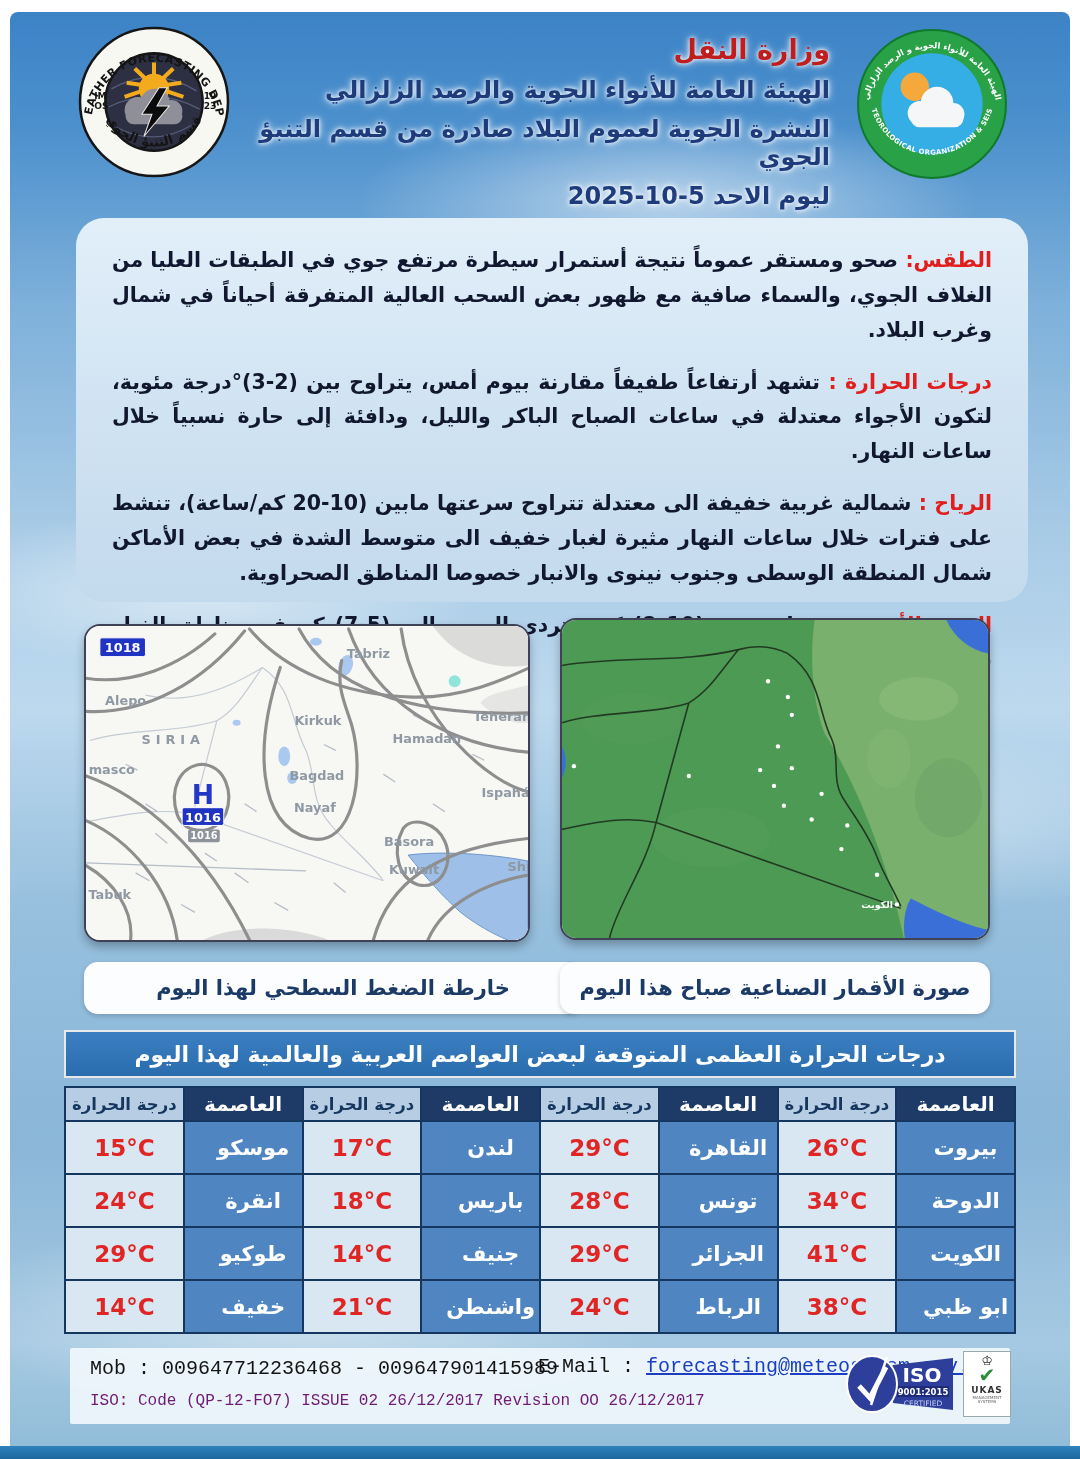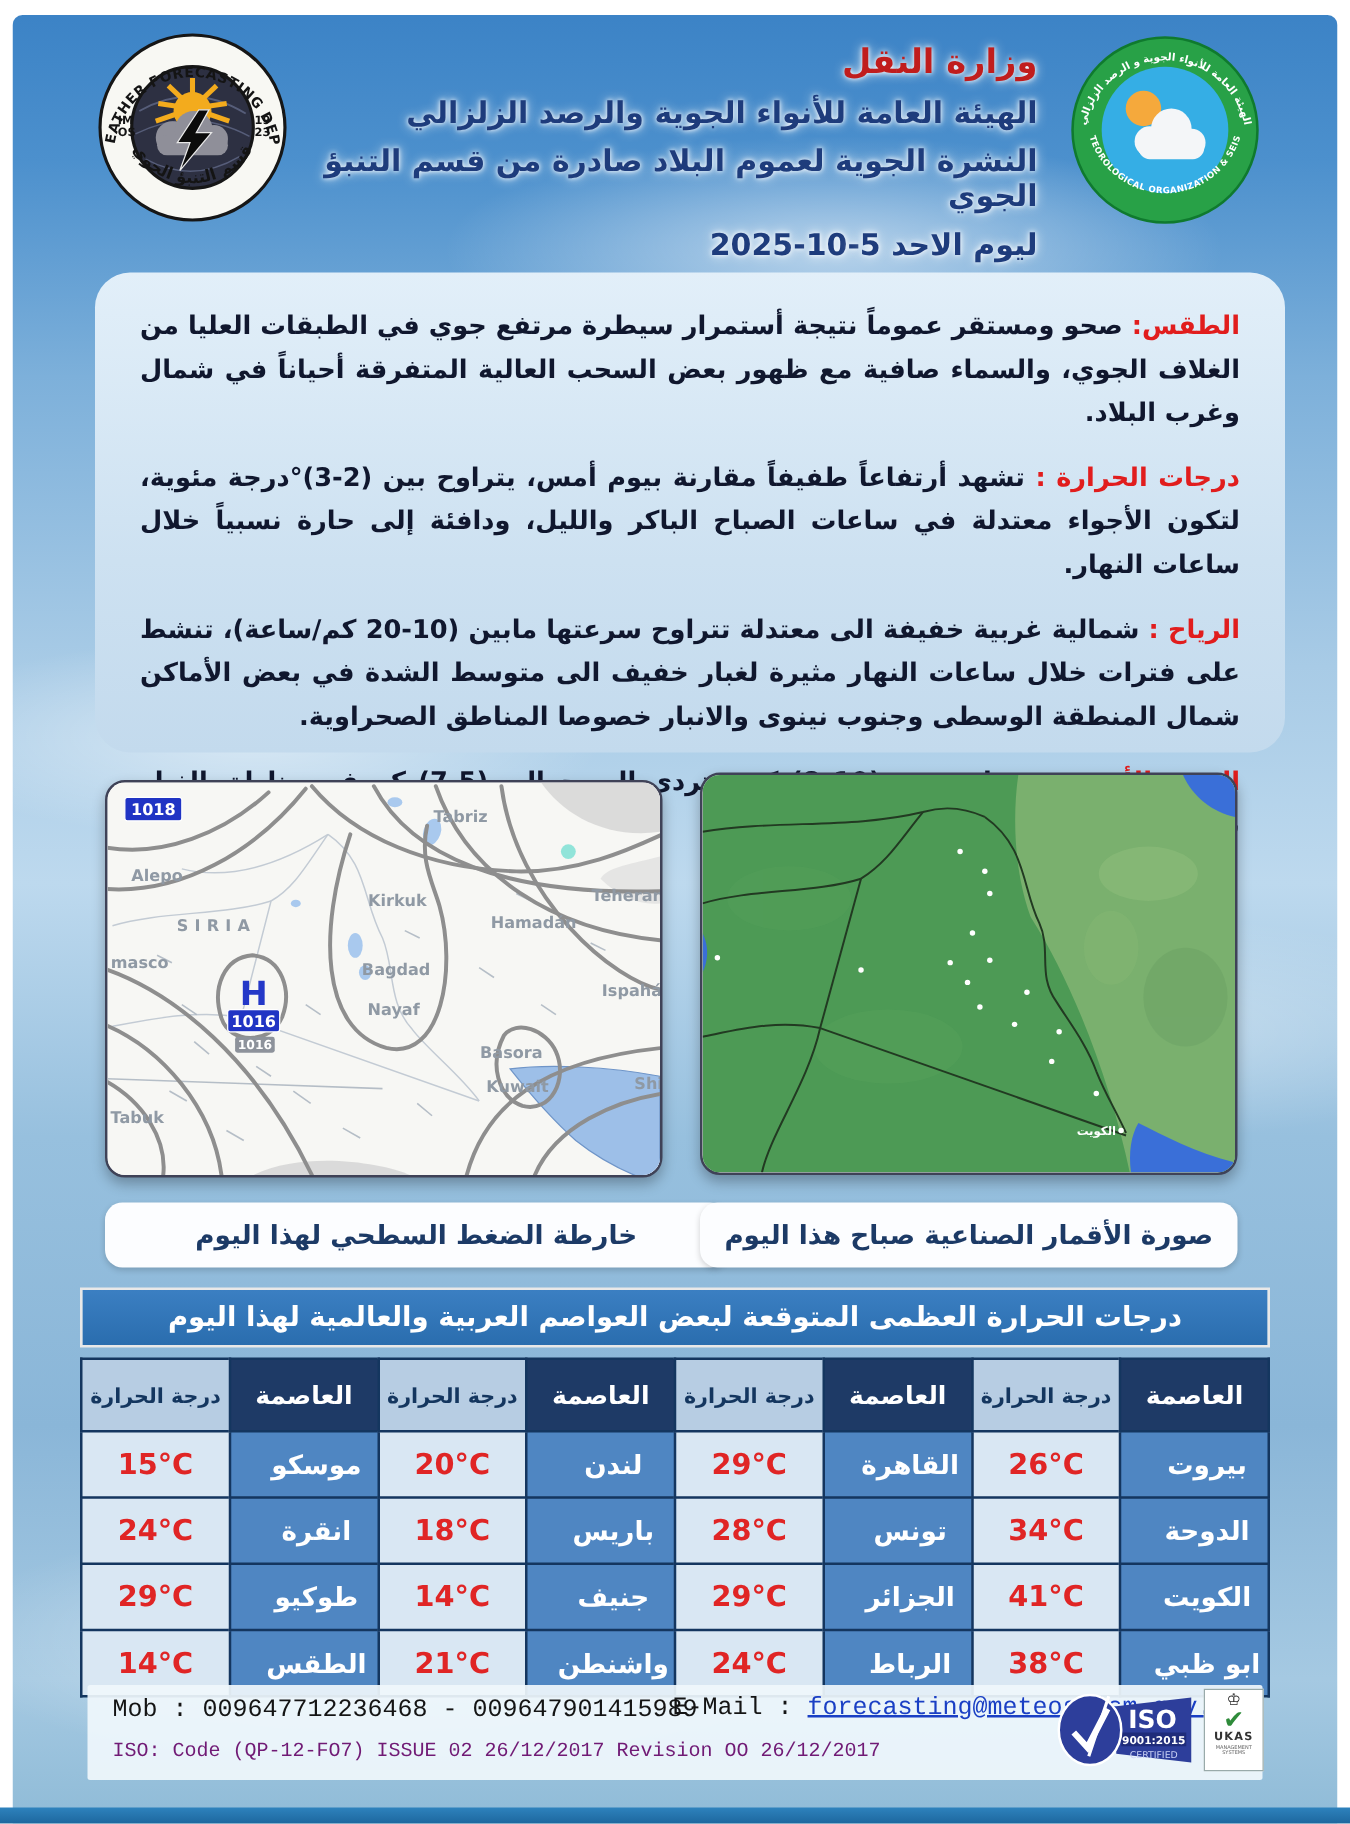--- a/index.html
+++ b/index.html
@@ -66,21 +66,21 @@
     display:flex; align-items:center; justify-content:center; direction:rtl;
   }
   
   .temps-table {
     position:absolute; left:64px; top:1086px; width:952px;
     border-collapse:collapse; table-layout:fixed; direction:rtl;
   }
   .temps-table th, .temps-table td {
     border:2px solid #14365f; text-align:center; vertical-align:middle; padding:0;
   }
-  th.cap { background:#1e3a66; color:#fff; font-size:20px; font-weight:bold; height:58px;margin-left:23px; }
+  th.cap { background:#1e3a66; color:#fff; font-size:20px; font-weight:bold; height:34px;margin-left:23px; }
   th.deg { background:#b7cde3; color:#14365f; font-size:16.5px; font-weight:bold; }
   td.city { background:#4f86c2; color:#fff; font-size:21px; font-weight:bold; height:53px;padding-left:20px; }
   td.val  { background:#d9e7f3; color:#e02525; font-size:23px; font-weight:bold; direction:ltr; }
   
   .footer-panel {
     position:absolute; left:70px; top:1348px; width:940px; height:76px;
     background:rgba(240,247,252,.92); border-radius:2px;
   }
   .serif { font-family:Liberation Mono, monospace; }
   .mob-line   { position:absolute; left:90px;  top:1357px; font-size:20px; color:#141414; }
@@ -334,21 +334,21 @@
       <th class="deg">درجة الحرارة</th>
       <th class="cap">العاصمة</th>
       <th class="deg">درجة الحرارة</th>
     </tr>
     <tr>
       <td class="city">بيروت</td>
       <td class="val">26°C</td>
       <td class="city">القاهرة</td>
       <td class="val">29°C</td>
       <td class="city">لندن</td>
-      <td class="val">20°C</td>
+      <td class="val">17°C</td>
       <td class="city">موسكو</td>
       <td class="val">15°C</td>
     </tr>
     <tr>
       <td class="city">الدوحة</td>
       <td class="val">34°C</td>
       <td class="city">تونس</td>
       <td class="val">28°C</td>
       <td class="city">باريس</td>
       <td class="val">18°C</td>
@@ -365,21 +365,21 @@
       <td class="city">طوكيو</td>
       <td class="val">29°C</td>
     </tr>
     <tr>
       <td class="city">ابو ظبي</td>
       <td class="val">38°C</td>
       <td class="city">الرباط</td>
       <td class="val">24°C</td>
       <td class="city">واشنطن</td>
       <td class="val">21°C</td>
-      <td class="city">الطقس</td>
+      <td class="city">خفيف</td>
       <td class="val">14°C</td>
     </tr>
   </tbody>
     </table>
 
   <div class="footer-panel"></div>
   <div class="mob-line serif">Mob : 009647712236468 - 009647901415989</div>
   <div class="iso-line serif">ISO: Code (QP-12-FO7)   ISSUE 02   26/12/2017 Revision   OO   26/12/2017</div>
   <div class="email-line serif">
     <span>E-Mail : </span><a href="#">forecasting@meteoseism.gov.iq</a>

